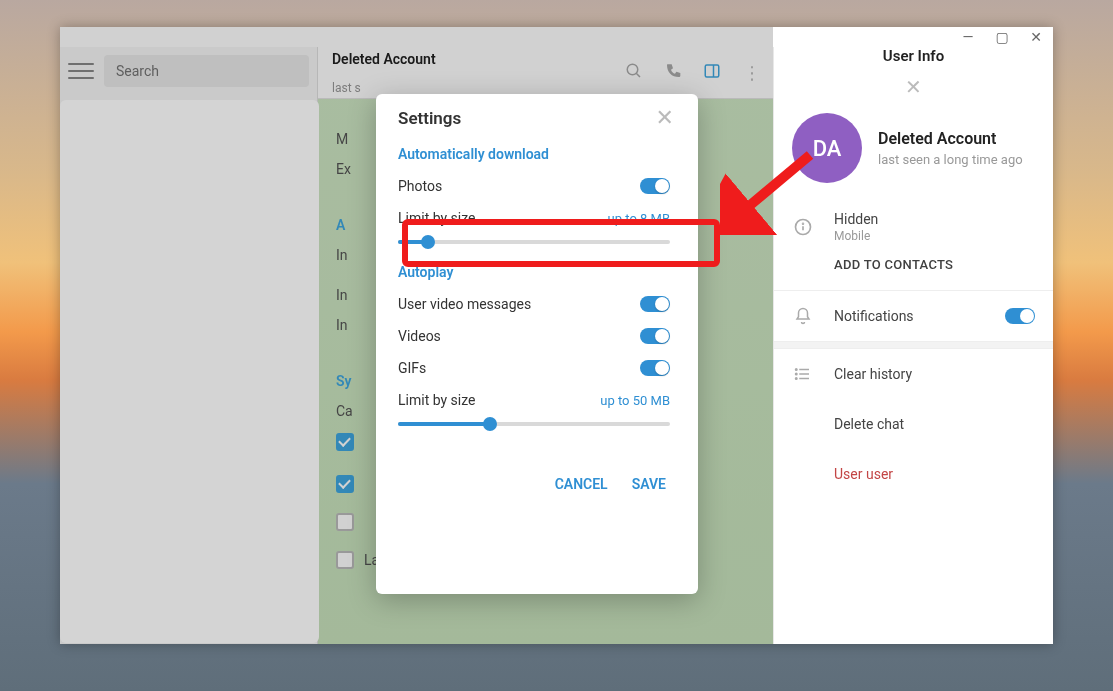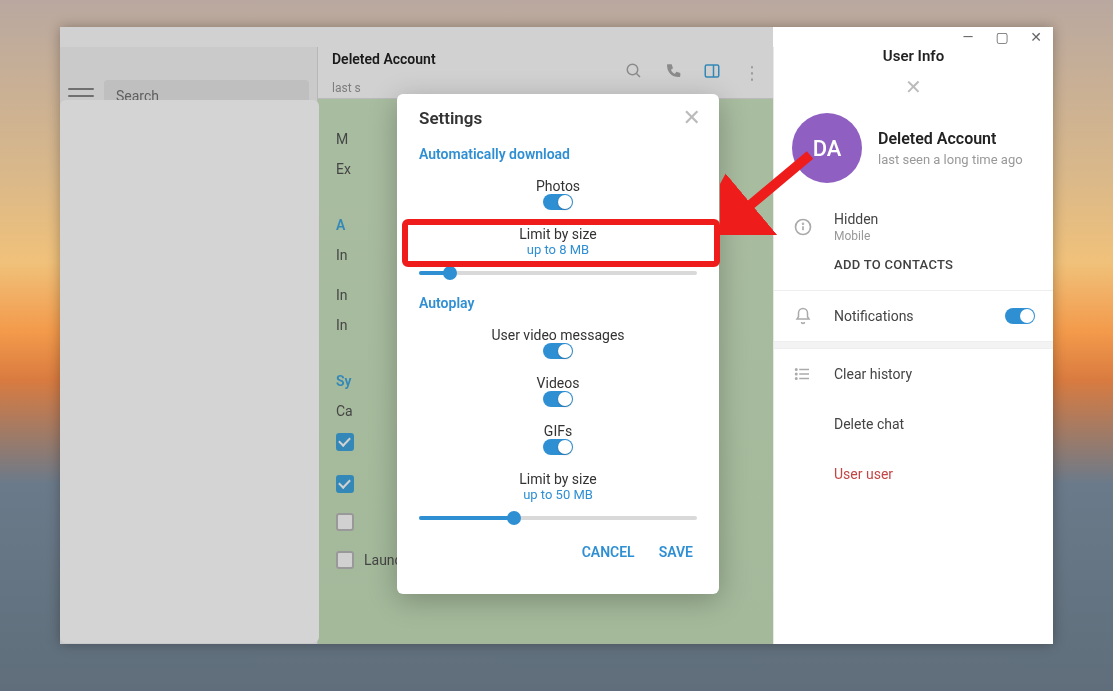--- a/index.html
+++ b/index.html
@@ -31,21 +31,21 @@
   .app { position:absolute; left:0; top:20px; right:0; bottom:0; display:flex; }
 
   
   .left {
     width:258px; flex:0 0 258px;
     background:#f7f7f7;
     padding:8px 8px;
     border-right:1px solid #e0e0e0;
     position:relative;
   }
-  .left-row { display:flex; align-items:center; gap:10px;margin-top:25px; }
+  .left-row { display:flex; align-items:center; gap:10px; }
   .hamburger { width:26px; height:20px; display:flex; flex-direction:column; justify-content:space-between; padding:2px 0; cursor:pointer; }
   .hamburger div { height:2px; background:#888; border-radius:1px; }
   .search {
     flex:1; height:32px; border:none; border-radius:4px;
     background:#e9e9e9; padding:0 12px; font-size:14px; color:#555;
   }
 
   
   .mid {
     flex:1;
@@ -96,41 +96,41 @@
   }
 
   
   .blank{
     position:absolute; left:60px; top:100px; width:259px; height:543px;
     background:#d4d4d4; border-radius:6px; z-index:6;
   }
 
   
   .modal{
-    position:absolute; left:397px; top:94px; width:322px; height:500px;
+    position:absolute; left:376px; top:94px; width:322px; height:500px;
     background:#fff; border-radius:6px;
     box-shadow:0 6px 28px rgba(0,0,0,.25);
-    z-index:8; padding:0 0 12px 0;
+    z-index:8; padding:0 6px 12px 0;
   }
   .m-head{ display:flex; align-items:center; justify-content:space-between; padding:14px 18px 4px 22px;}
   .m-title{ font-size:17px; font-weight:600; color:#333;}
   .m-close{ font-size:22px; color:#bbb; cursor:pointer; line-height:14px;}
   .m-section{ font-size:14px; font-weight:600; color:#2f8fd3; padding:14px 22px 8px 22px;}
-  .m-row{ display:flex; align-items:center; justify-content:space-between; padding:8px 22px; font-size:14px; color:#333;flex-direction:column;}
+  .m-row{ display:flex; align-items:center; justify-content:space-between; padding:8px 22px; font-size:14px; color:#333;}
   .m-row .val{ color:#2f8fd3; font-size:13px;}
   .tgl{ width:30px; height:16px; border-radius:10px; background:#c9c9c9; position:relative; flex-shrink:0; cursor:pointer;}
   .tgl.on{ background:#2f8fd3;}
   .tgl::after{ content:""; position:absolute; top:1px; width:14px; height:14px; background:#fff; border-radius:50%; left:1px; box-shadow:0 1px 2px rgba(0,0,0,.2);}
   .tgl.on::after{ left:auto; right:1px;}
   .slider-wrap{ padding:6px 22px 6px 22px;}
   .slider{ height:4px; border-radius:2px; background:#d9d9d9; position:relative;}
   .slider .fill{ position:absolute; left:0; top:0; bottom:0; background:#2f8fd3; border-radius:2px;}
   .slider .knob{ position:absolute; top:50%; transform:translate(-50%,-50%); width:14px; height:14px; border-radius:50%; background:#2f8fd3;}
   .m-actions{ display:flex; justify-content:flex-end; gap:24px; padding:18px 26px 4px 0; font-size:14px; font-weight:600; color:#2f8fd3;}
-  .m-actions span{ cursor:pointer;}
+  .m-actions span{ cursor:pointer;margin-top:26px;}
   .files-hl{
     position:absolute; left:402px; top:219px; width:318px; height:48px;
     border:6px solid #ef1c1c; border-radius:6px; z-index:9; pointer-events:none;
   }
   .arrow{ position:absolute; left:720px; top:145px; z-index:9; pointer-events:none;}
 </style>
 </head>
 <body>
 
 <div class="window">

